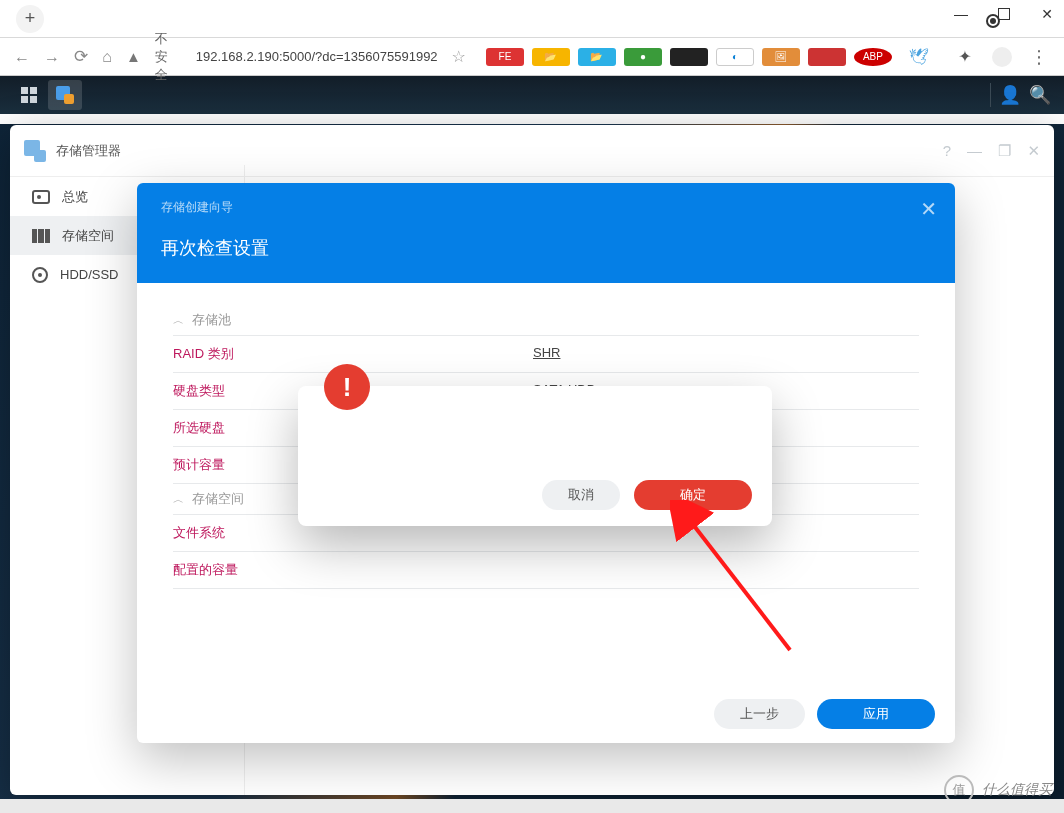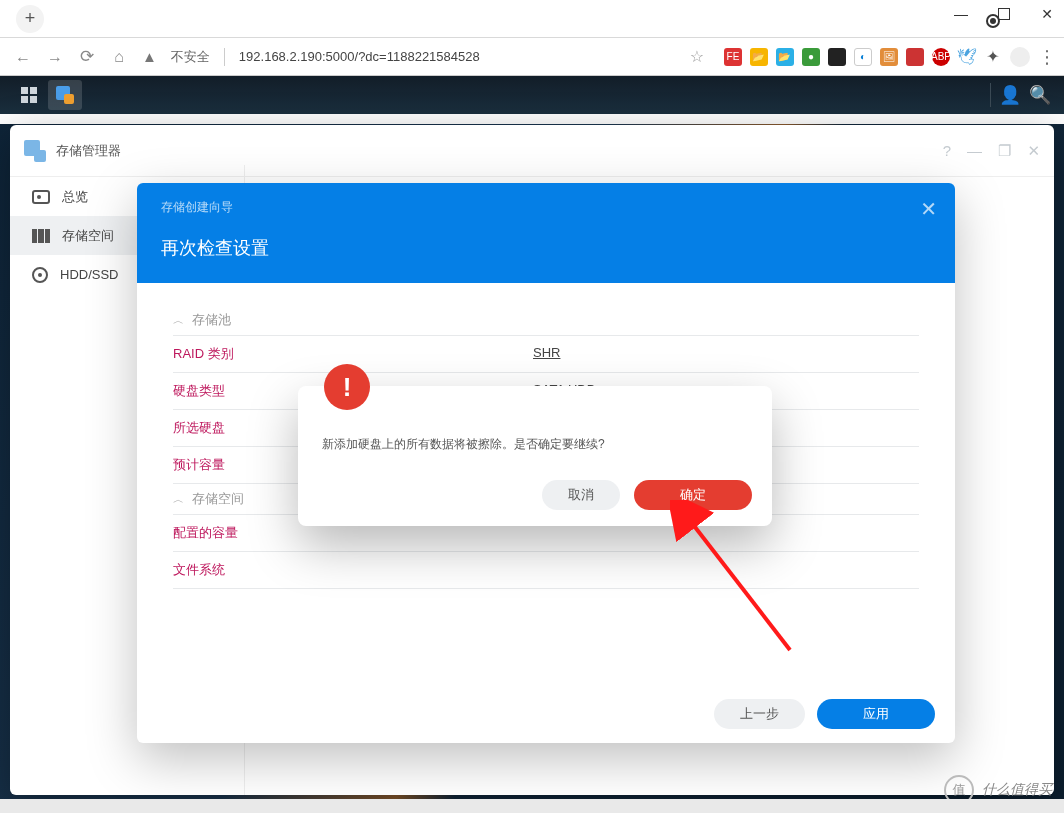--- a/index.html
+++ b/index.html
@@ -18,21 +18,21 @@
 
   
   .urlbar { height: 38px; display:flex; align-items:center; padding: 0 8px 0 14px; border-bottom: 1px solid #ccc; background:#fff; gap:14px; }
   .nav-ico { color:#888; font-size:16px; width:18px; text-align:center; }
   .reload { font-size:17px; }
   .warn { color:#777; font-size:15px; }
   .unsecure { font-size:13px; color:#666; }
   .url { font-size:13px; color:#444; flex:0 0 auto; }
   .star { color:#999; font-size:16px; margin-left:auto;}
   .exts { display:flex; align-items:center; gap:8px; margin-left:6px;}
-  .ext { width:18px; height:18px; border-radius:3px; display:flex; align-items:center; justify-content:center; font-size:10px; color:#fff;}
+  .ext { width:38px; height:18px; border-radius:3px; display:flex; align-items:center; justify-content:center; font-size:10px; color:#fff;}
   .fe{background:#d33;} .y1{background:#f7b500;} .y2{background:#2bb0e6;} .gc{background:#3a9b3a;} .blk{background:#222;} .wh{background:#fff;border:1px solid #ccc;color:#0a80d6;} .pic{background:#e28d3a;} .red{background:#c33;} .abp{background:#c00;border-radius:50%;} .bird{color:#4aa3df;background:transparent;font-size:16px;} .puz{color:#555;background:transparent;font-size:16px;} .ava{width:20px;height:20px;border-radius:50%;background:#eee;} .dots{color:#666;background:transparent;font-size:18px;}
 
   
   .dsmbar { height:38px; background:linear-gradient(#121d28,#1a2f3e); display:flex; align-items:center; padding:0 12px; color:#bcc6cf;}
   .dsm-left { display:flex; gap:2px; align-items:center;}
   .dsm-ico { width:34px; height:30px; display:flex; align-items:center; justify-content:center; border-radius:3px;}
   .dsm-ico.active{ background:rgba(255,255,255,0.15);}
   .grid4 { width:16px; height:16px; display:grid; grid-template-columns:1fr 1fr; gap:2px;}
   .grid4 span{ background:#cfd6dc;}
   .sm-stack { position:relative; width:18px; height:18px;}
@@ -108,21 +108,21 @@
 </div>
 
 <div class="urlbar">
   <span class="nav-ico">←</span>
   <span class="nav-ico">→</span>
   <span class="nav-ico reload">⟳</span>
   <span class="nav-ico">⌂</span>
   <span class="warn">▲</span>
   <span class="unsecure">不安全</span>
   <span style="width:1px;height:18px;background:#ccc;"></span>
-  <span class="url">192.168.2.190:5000/?dc=1188221584528</span>
+  <span class="url">192.168.2.190:5000/?dc=1356075591992</span>
   <span class="star">☆</span>
   <div class="exts">
     <span class="ext fe">FE</span>
     <span class="ext y1">📂</span>
     <span class="ext y2">📂</span>
     <span class="ext gc">●</span>
     <span class="ext blk"></span>
     <span class="ext wh">◐</span>
     <span class="ext pic">🖼</span>
     <span class="ext red"></span>
@@ -219,35 +219,34 @@
         <div class="k">所选硬盘</div>
       </div>
     <div class="row">
         <div class="k">预计容量</div>
       </div>
     <div class="sect-head">
         <span class="chev">︿</span>
         <span>存储空间</span>
       </div>
     <div class="row">
+        <div class="k">文件系统</div>
+      </div>
+    <div class="row">
         <div class="k">配置的容量</div>
-      </div>
-    <div class="row">
-        <div class="k">文件系统</div>
       </div>
   </div>
   <div class="wiz-foot">
     <button class="btn btn-ghost">上一步</button>
     <button class="btn btn-primary">应用</button>
   </div>
 </div>
 
 <div class="confirm">
   <div class="confirm-ico">!</div>
-  <div class="confirm-text">新添加硬盘上的所有数据将被擦除。是否确定要继续?</div>
   <div class="confirm-foot">
     <button class="btn btn-ghost">取消</button>
     <button class="btn btn-danger">确定</button>
   </div>
 </div>
 
 <svg class="arrow" style="top:500px;left:670px;" width="140" height="160">
   <defs>
       <marker id="ah" markerWidth="12" markerHeight="12" refX="3" refY="6" orient="auto">
         <path d="M0,0 L12,6 L0,12 Z" fill="#ff1a1a"></path>

